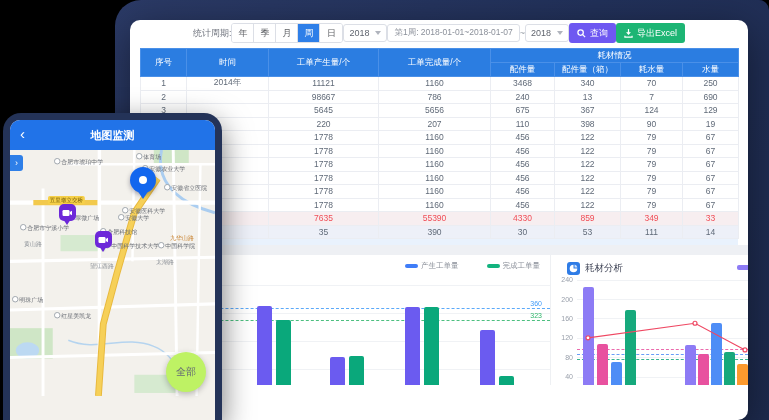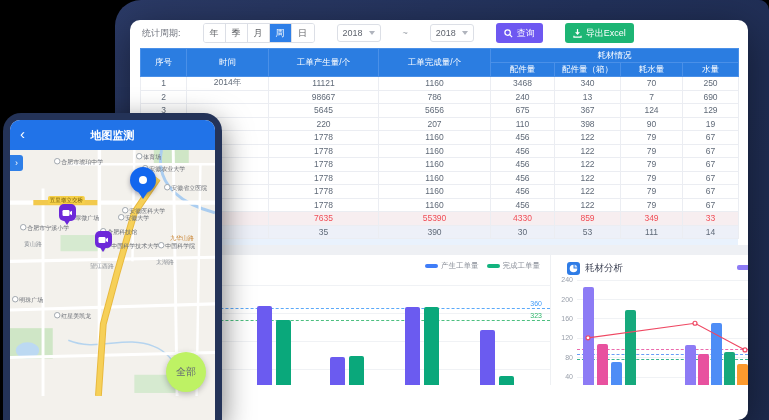--- a/index.html
+++ b/index.html
@@ -15,21 +15,21 @@
   
   .card { position:absolute; left:130px; top:20px; width:618px; height:400px;
     background:#fff; border-radius:10px; overflow:hidden; z-index:10;
     box-shadow:0 10px 40px rgba(0,0,0,.45); }
 
   .crumbbar { height:24px; display:flex; align-items:center; gap:6px;
     padding:0 12px; border-bottom:1px solid #f0f1f4; }
   .crumb-accent { width:3px; height:11px; background:#2f7ce6; border-radius:1px; }
   .crumb { font-size:10px; color:#4a4f5c; font-weight:bold; }
 
-  .filters { height:26px; display:flex; align-items:center; gap:22px; padding:0 12px; }
+  .filters { height:26px; display:flex; align-items:center; gap:0; padding:0 12px;justify-content:center; }
   .flabel { font-size:9px; color:#71757f; }
   .segs { display:flex; border:1px solid #dcdfe6; border-radius:3px; overflow:hidden; }
   .seg { width:22px; height:18px; display:flex; align-items:center; justify-content:center;
     font-size:9px; color:#606266; background:#fff; border-right:1px solid #dcdfe6; cursor:pointer; }
   .seg:last-child { border-right:none; }
   .seg.active { background:#2e7fe8; color:#fff; }
   .selbox { height:18px; min-width:44px; border:1px solid #dcdfe6; border-radius:3px;
     display:flex; align-items:center; justify-content:space-between; gap:4px;
     padding:0 5px; font-size:9px; color:#5f646e; background:#fff; }
   .caret { width:0; height:0; border-left:3px solid transparent; border-right:3px solid transparent;
@@ -50,21 +50,21 @@
     height:13.5px; padding:0 2px; overflow:hidden; white-space:nowrap; }
   tr.total td { color:#f04e57; background:#f7eef0; }
   tr.avg td { background:#edf0f8; }
   .strip { height:6px; background:#e9f2fd; margin:0 10px; }
   .gap { height:10px; background:#eef0f4; }
 
   
   .charts { display:flex; height:130px; background:#fff; }
   .chartL { position:relative; width:420px; overflow:hidden; }
   .chartR { position:relative; width:198px; overflow:hidden; border-left:1px solid #eef0f3; }
-  .legend { position:absolute; top:6px; right:10px; display:flex; gap:8px; z-index:3; }
+  .legend { position:absolute; top:6px; right:10px; display:flex; gap:28px; z-index:3; }
   .lg-item { display:flex; align-items:center; gap:3px; cursor:pointer; }
   .lg-pill { width:13px; height:4px; border-radius:2px; }
   .lg-txt { font-size:7.5px; color:#8a8f99; }
   .gridline { position:absolute; left:0; right:0; height:1px; background:#f0f2f5; }
   .dashline { position:absolute; left:0; right:0; height:0; border-top:1px dashed; opacity:.85; }
   .dash-lab { position:absolute; font-size:7px; line-height:7px; }
   .bar { position:absolute; border-radius:2px 2px 0 0; }
   .rc-title { position:absolute; left:16px; top:7px; display:flex; align-items:center; gap:5px; z-index:3; }
   .rc-icon { width:13px; height:13px; border-radius:3px; background:#2f7ce6;
     display:flex; align-items:center; justify-content:center; }
@@ -130,20 +130,21 @@
           <div class="seg">年</div>
           <div class="seg">季</div>
           <div class="seg">月</div>
           <div class="seg active">周</div>
           <div class="seg">日</div>
         </div>
       <div class="selbox">
         <span>2018</span>
         <span class="caret"></span>
       </div>
+      <div class="txtbox">第1周: 2018-01-01~2018-01-07</div>
       <span class="tilde">~</span>
       <div class="selbox">
         <span>2018</span>
         <span class="caret"></span>
       </div>
       <button class="btn btn-query">
         <svg width="9" height="9" viewBox="0 0 10 10">
           <circle cx="4" cy="4" r="3" fill="none" stroke="#fff" stroke-width="1.4"></circle>
           <line x1="6.3" y1="6.3" x2="9" y2="9" stroke="#fff" stroke-width="1.4"></line>
         </svg>

